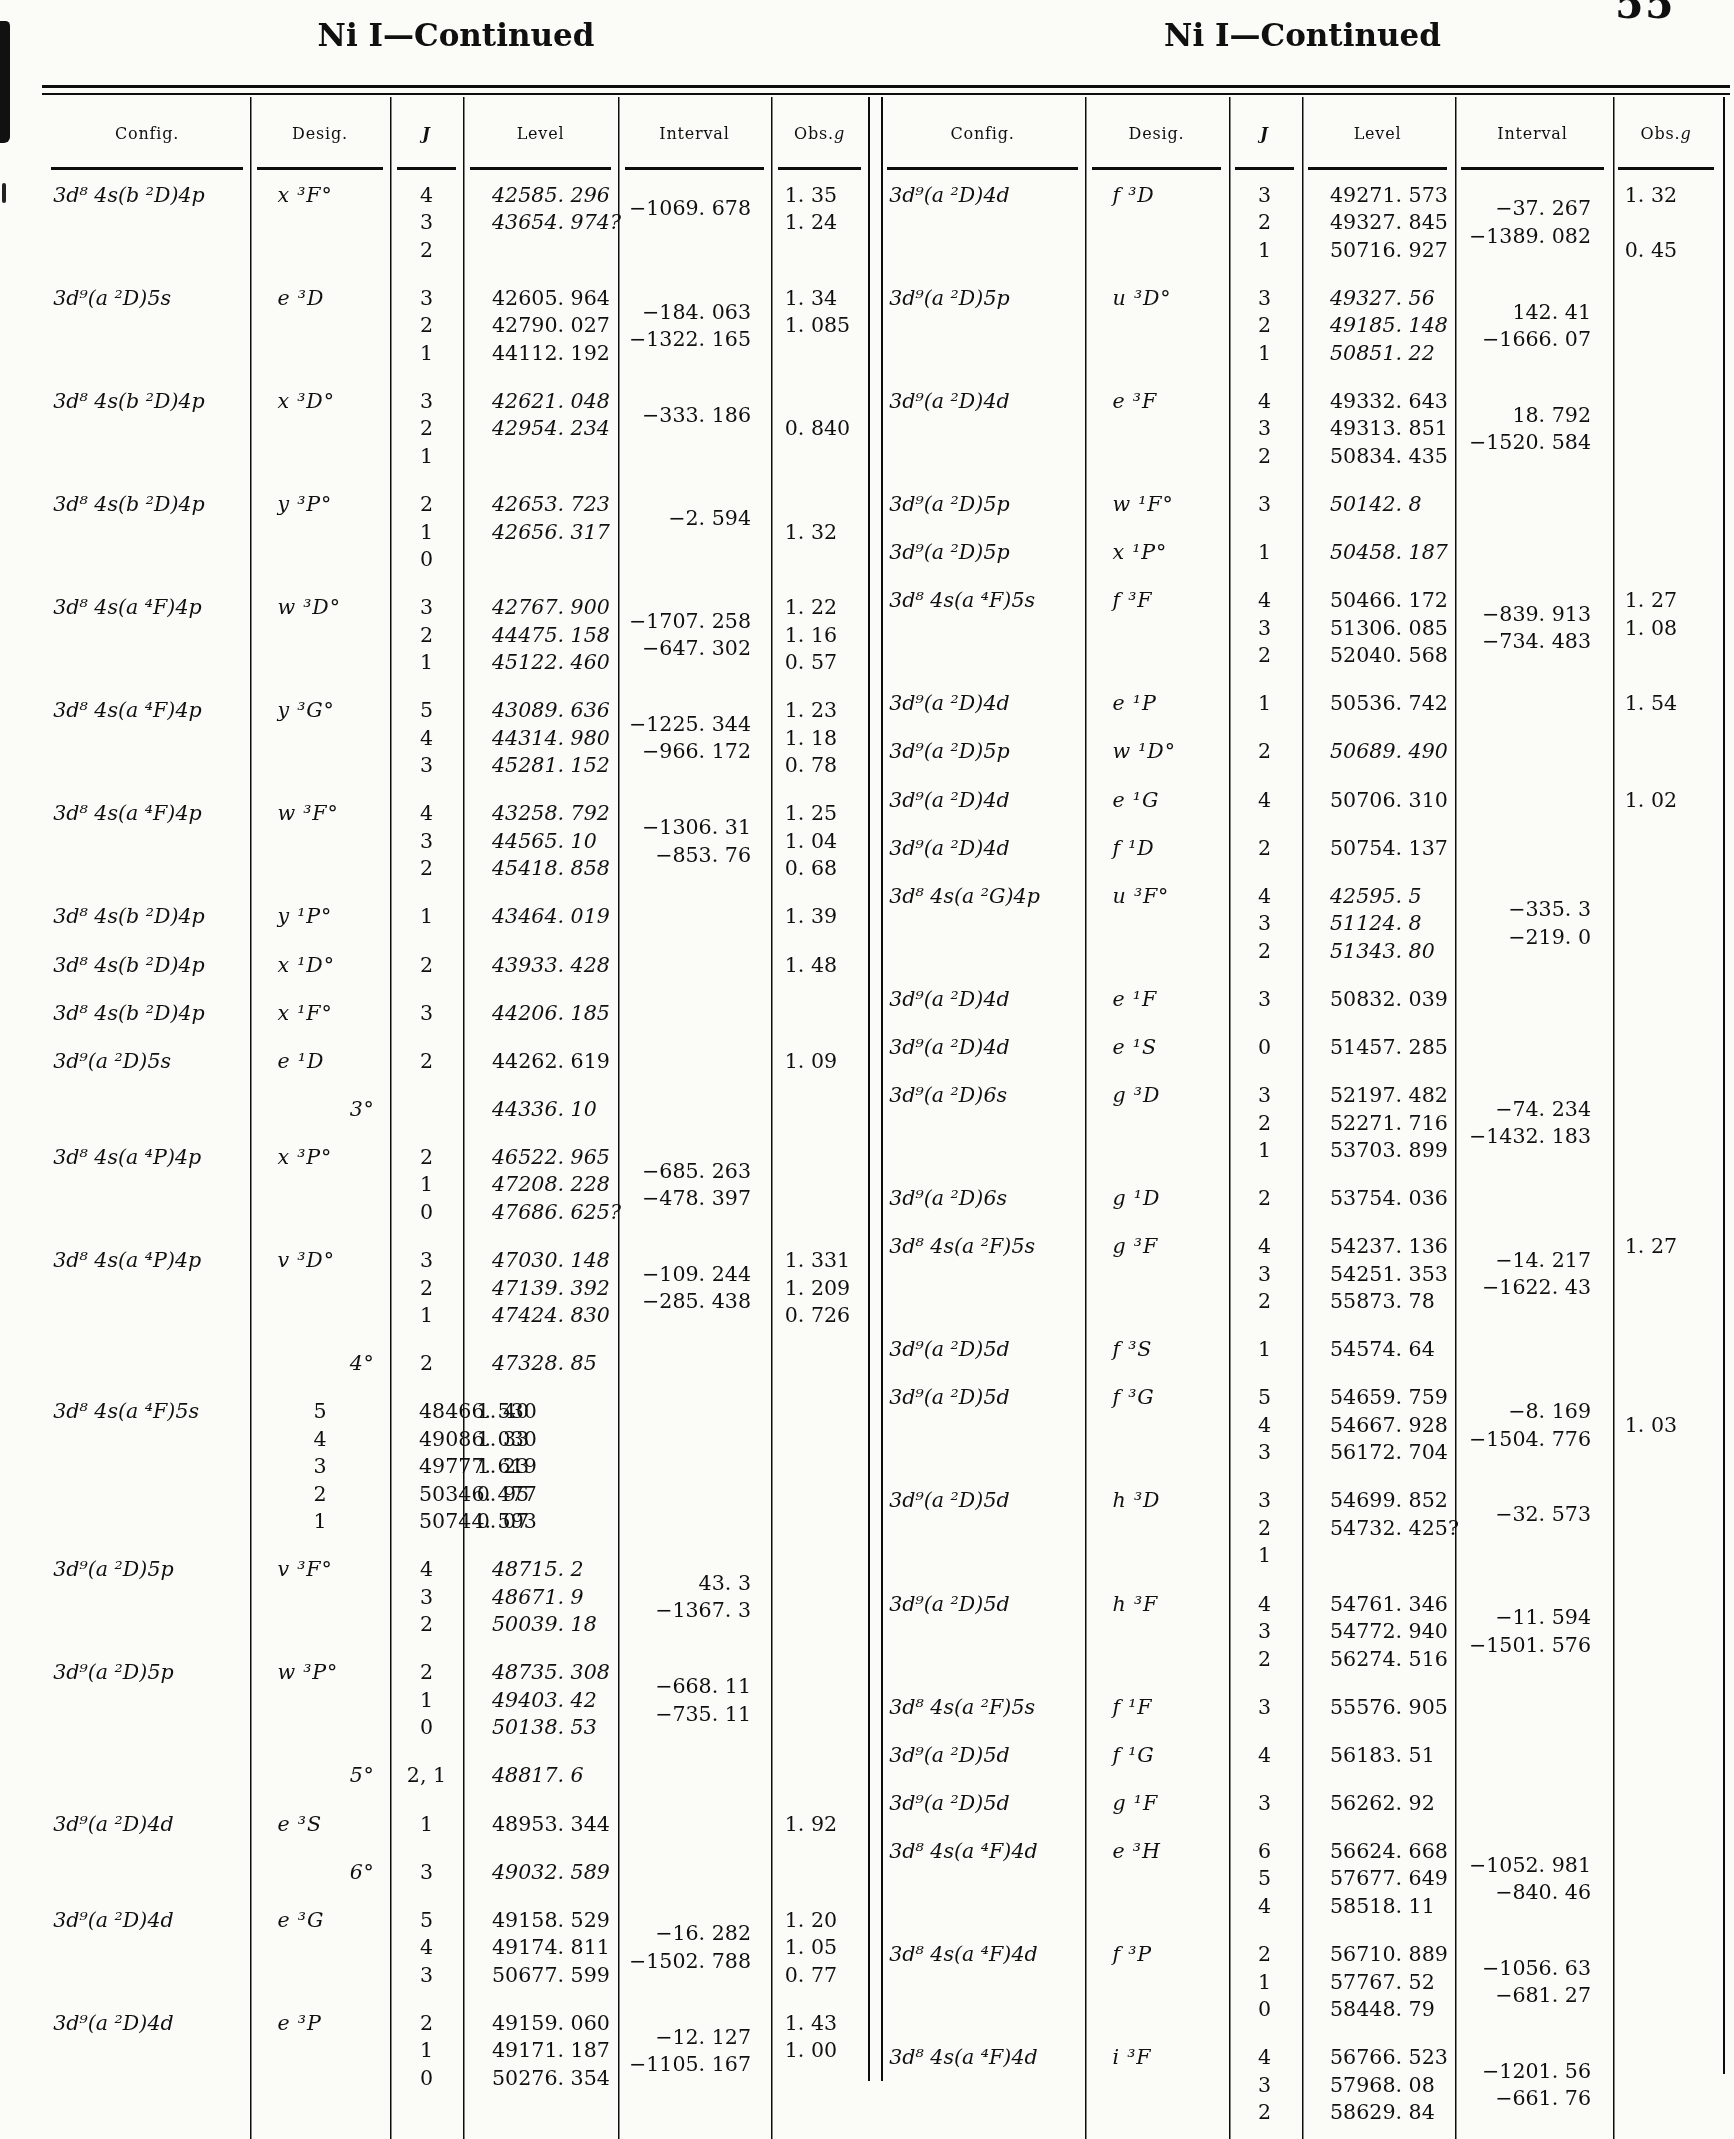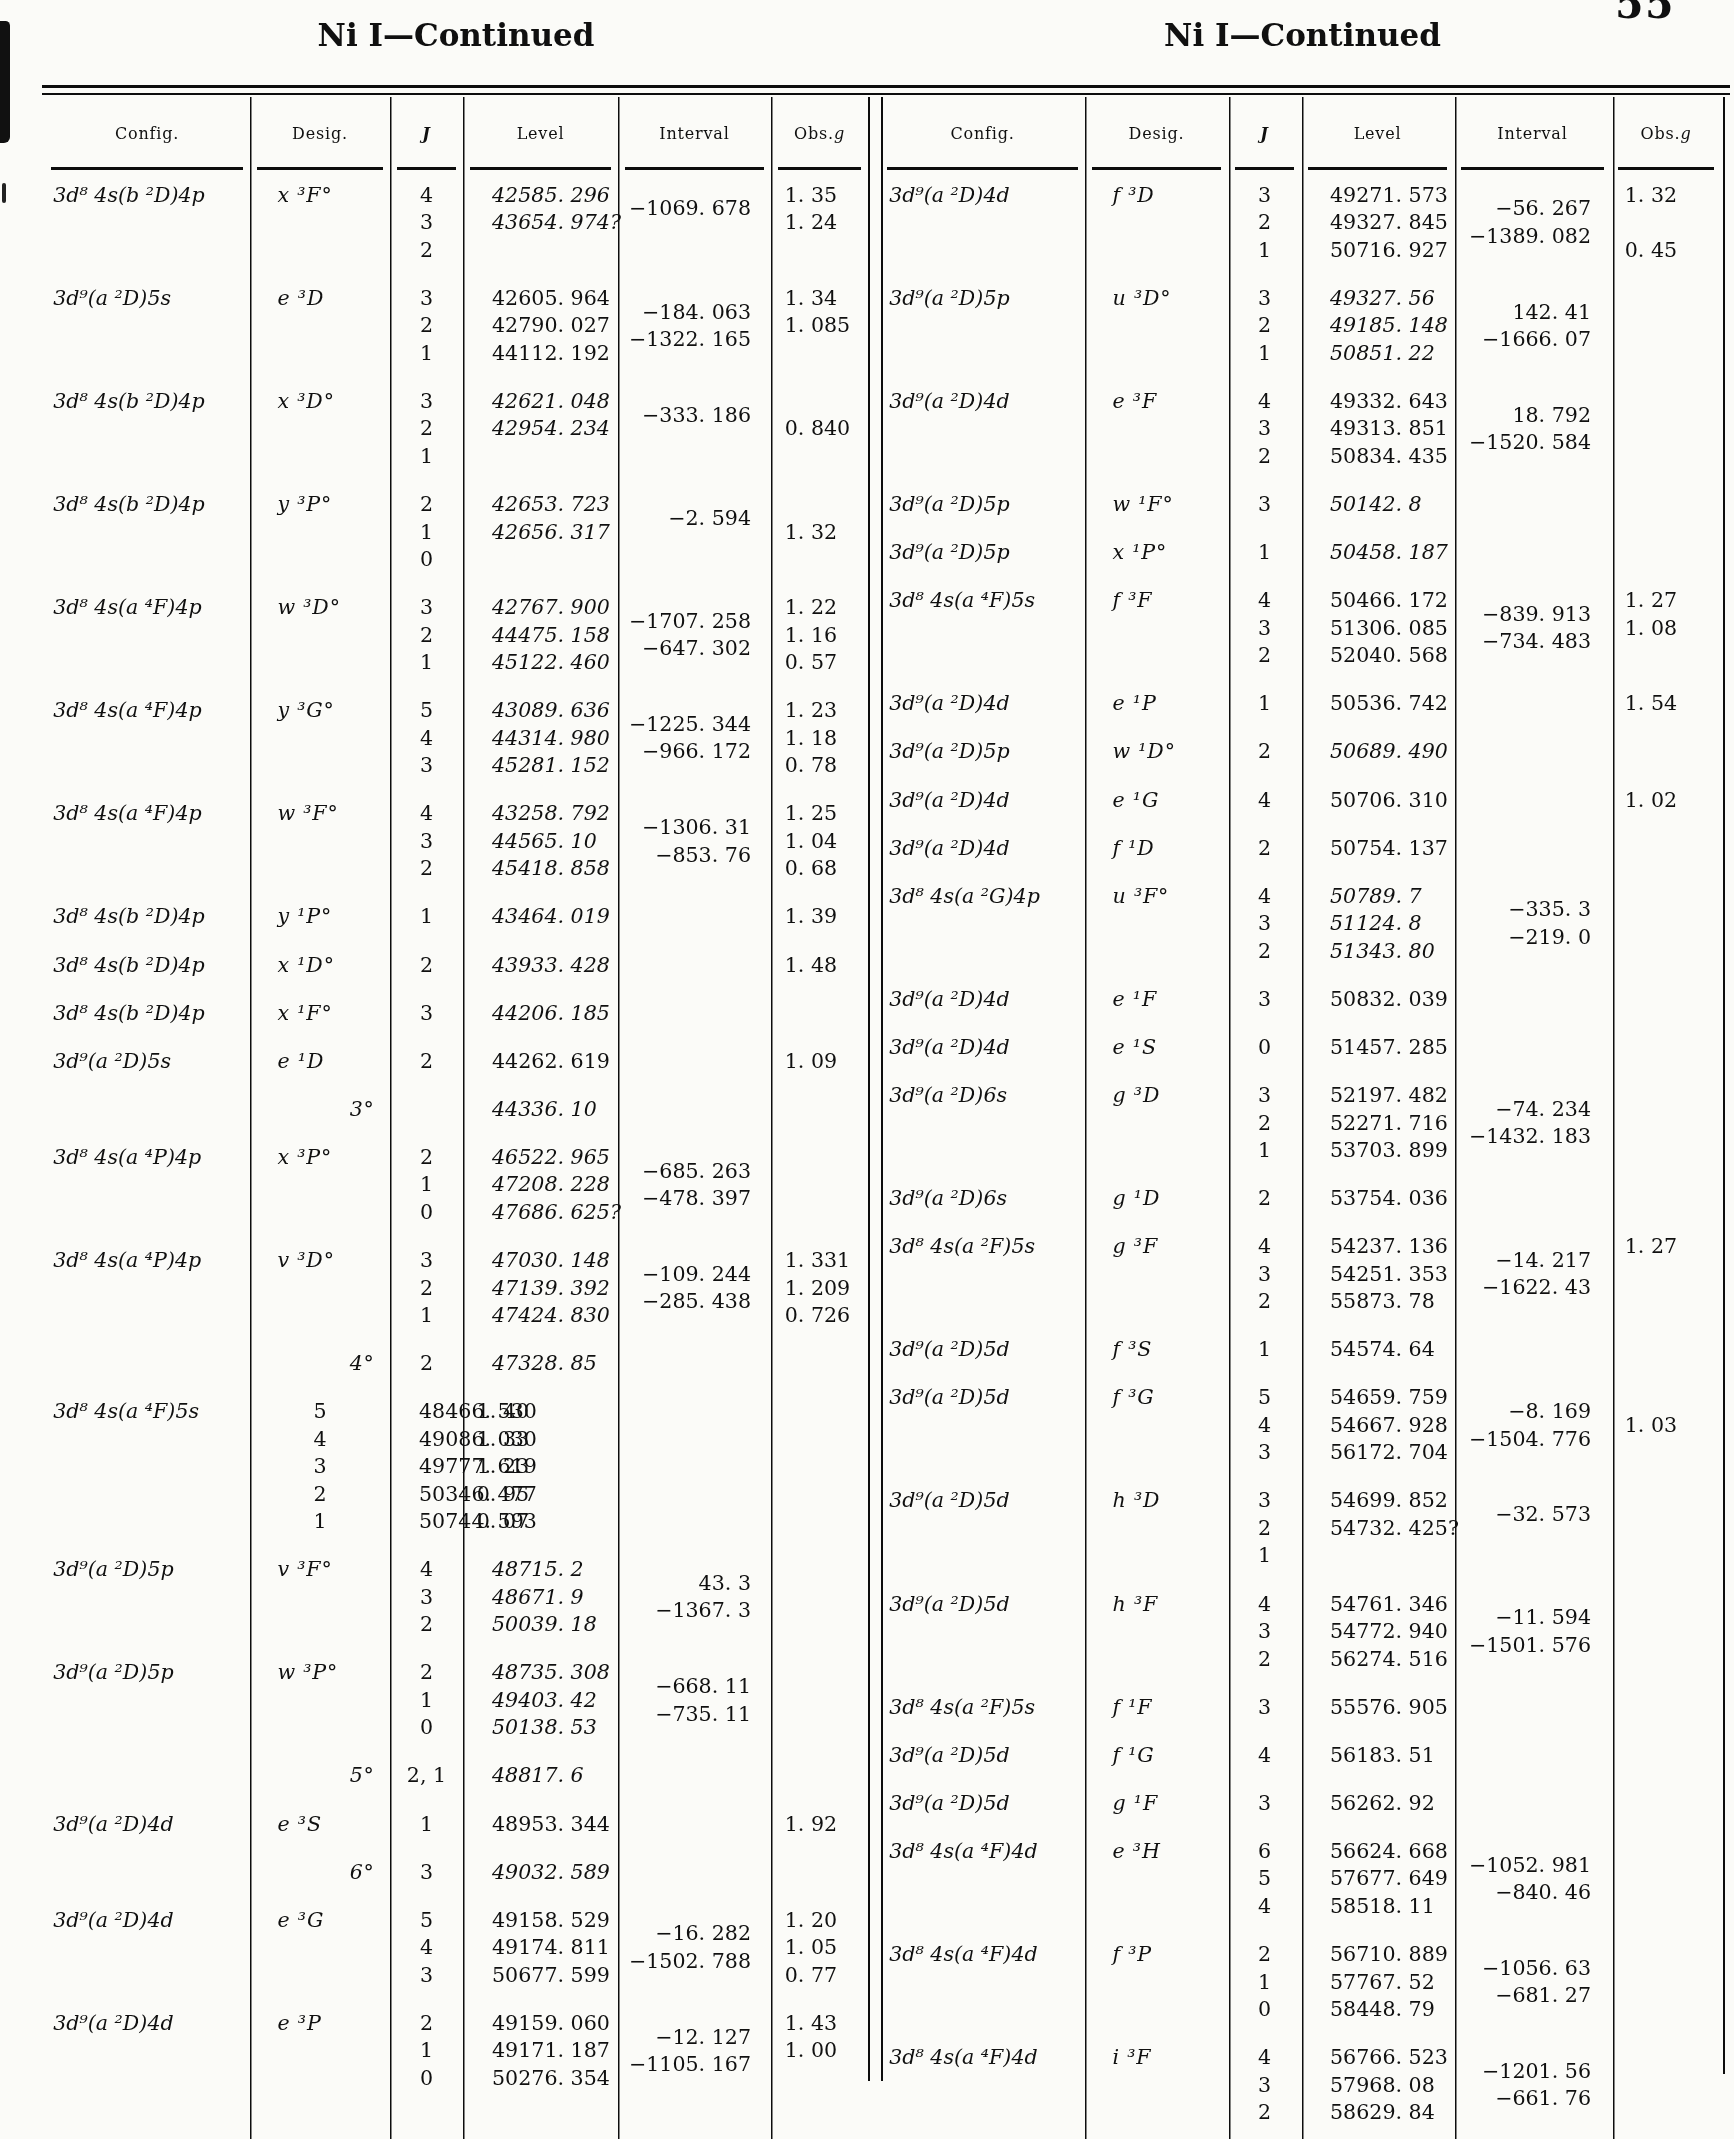--- a/index.html
+++ b/index.html
@@ -646,21 +646,21 @@
             <div class="ln">3</div>
             <div class="ln">2</div>
             <div class="ln">1</div>
           </div>
           <div class="cell col-level">
             <div class="ln">49271. 573</div>
             <div class="ln">49327. 845</div>
             <div class="ln">50716. 927</div>
           </div>
           <div class="cell col-interval">
-            <div class="ln">−56. 267</div>
+            <div class="ln">−37. 267</div>
             <div class="ln">−1389. 082</div>
           </div>
           <div class="cell col-g">
             <div class="ln">1. 32</div>
             <div class="ln"></div>
             <div class="ln">0. 45</div>
           </div>
         </div>
         <div class="grow">
           <div class="cell col-config">
@@ -857,21 +857,21 @@
           </div>
           <div class="cell col-desig">
             <div class="ln">u ³F°</div>
           </div>
           <div class="cell col-j">
             <div class="ln">4</div>
             <div class="ln">3</div>
             <div class="ln">2</div>
           </div>
           <div class="cell col-level it">
-            <div class="ln">50789. 7</div>
+            <div class="ln">42595. 5</div>
             <div class="ln">51124. 8</div>
             <div class="ln">51343. 80</div>
           </div>
           <div class="cell col-interval">
             <div class="ln">−335. 3</div>
             <div class="ln">−219. 0</div>
           </div>
           <div class="cell col-g">
             <div class="ln"></div>
             <div class="ln"></div>

